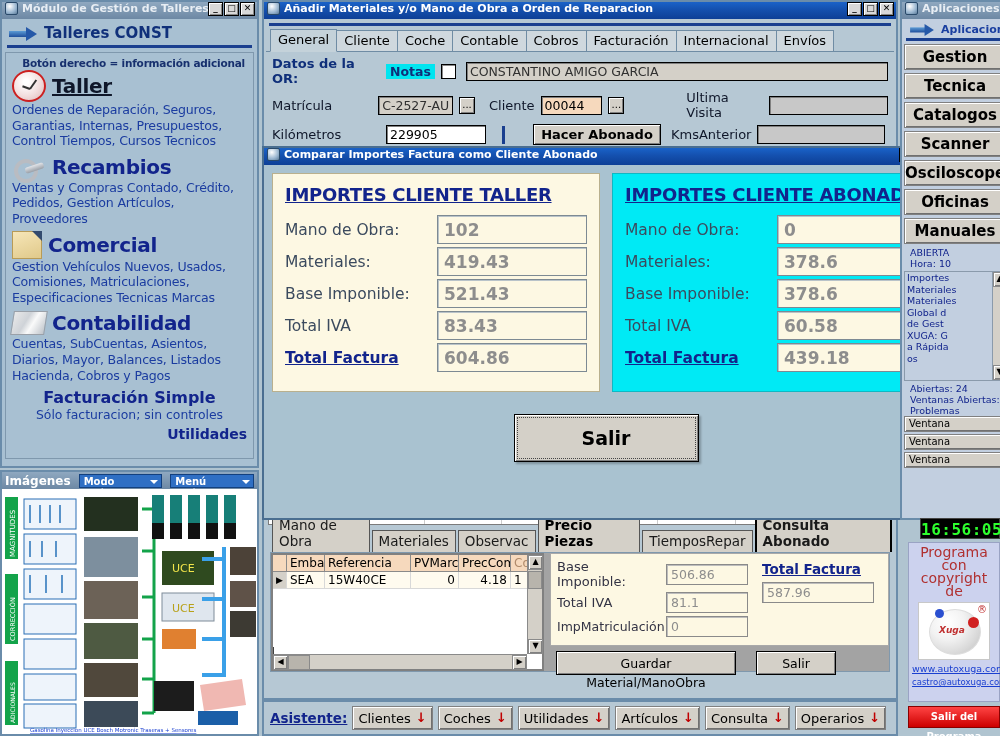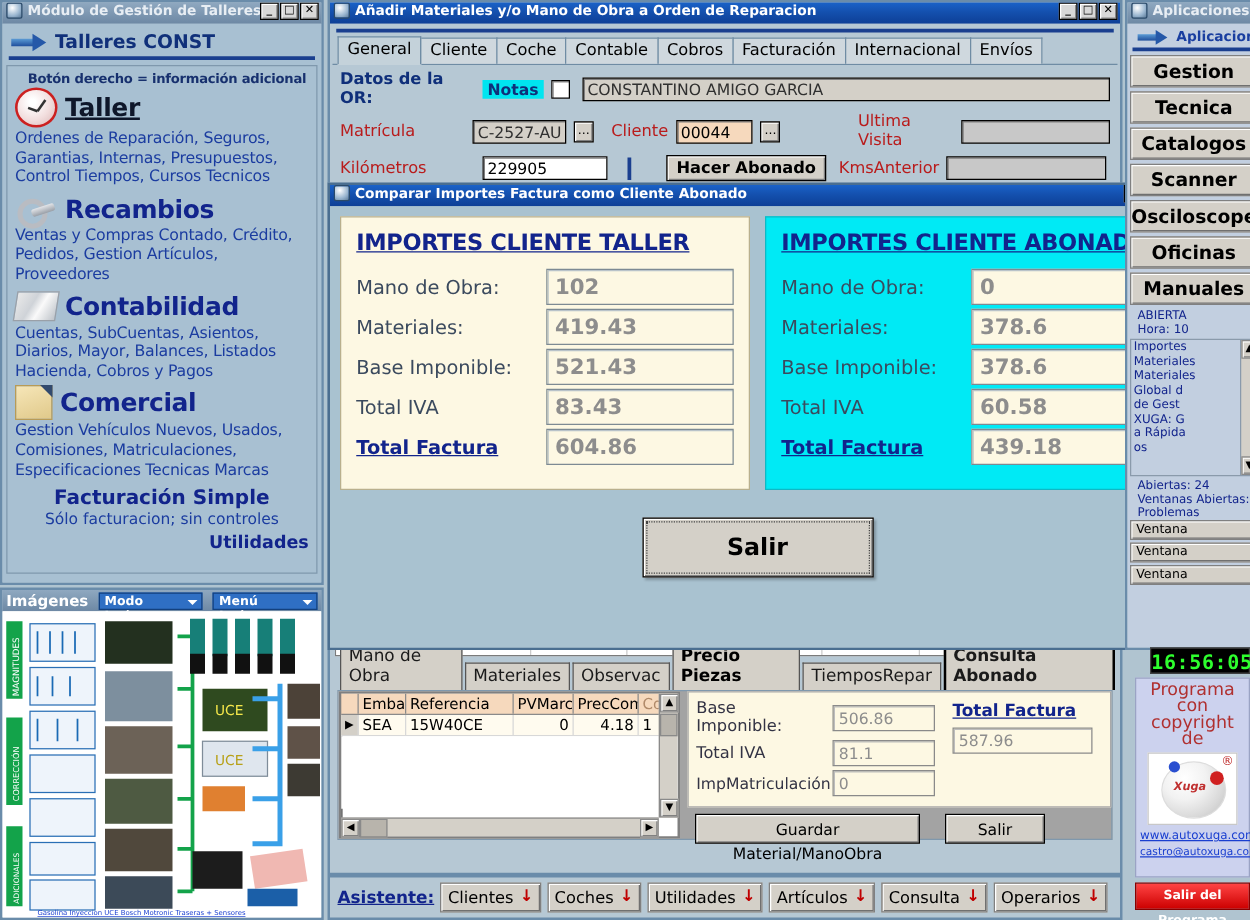--- a/index.html
+++ b/index.html
@@ -123,21 +123,21 @@
   .tab{
     background:#cfd8de;border:1px solid #6f8ca4;border-bottom:none;
     padding:2px 7px 3px 7px;font-size:13px;color:#000;margin-right:-1px;
     font-family:"DejaVu Sans","Liberation Sans",sans-serif;
   }
   .tab.active{background:#c4d2da;border-bottom:1px solid #c4d2da;position:relative;top:1px;padding-bottom:4px;}
   .form-area{padding:4px 6px 0 6px;}
   .frow{display:flex;align-items:center;gap:6px;margin-bottom:4px;}
   .lbl{color:#0f2f7a;font-size:13px;}
   .lbl.b{font-weight:bold;}
-  .lbl.grey{color:#b91c1c;}
+  .lbl.grey{color:#0f172a;}
   .notas{background:#00e5f0;color:#0f2f7a;font-size:12.5px;padding:0 4px;font-weight:bold;}
   .chk{width:15px;height:15px;background:#fff;border:1px solid #000;box-shadow:inset 1px 1px 0 #8a8a8a;}
   .tfield{
     background:#d4d0c8;border:1px solid #000;box-shadow:inset 1px 1px 0 #808080;
     font-size:12.5px;color:#303030;padding:1px 3px;height:19px;line-height:16px;overflow:hidden;white-space:nowrap;
   }
   .tfield.white{background:#fff;color:#000;}
   .tfield.peach{background:#f6d9bd;color:#000;}
   .tfield.grey{background:#c8c8c8;}
   .dotbtn{
@@ -295,34 +295,34 @@
         </div>
 
         <div class="sec" style="margin-top:5px;">
           <div class="sec-head">
             <span class="ico-wrench"></span>
             <span class="sec-title blue">Recambios</span>
           </div>
           <div class="sec-body">Ventas y Compras Contado, Crédito, Pedidos,  Gestion Artículos, Proveedores</div>
         </div>
 
+        <div class="sec" style="margin-top:4px;">
+          <div class="sec-head">
+            <span class="ico-doc"></span>
+            <span class="sec-title blue">Comercial</span>
+          </div>
+          <div class="sec-body">Gestion Vehículos Nuevos, Usados, Comisiones, Matriculaciones, Especificaciones Tecnicas Marcas</div>
+        </div>
+
         <div class="sec" style="margin-top:5px;">
           <div class="sec-head">
             <span class="ico-money"></span>
             <span class="sec-title blue">Contabilidad</span>
           </div>
           <div class="sec-body">Cuentas, SubCuentas, Asientos, Diarios, Mayor, Balances, Listados Hacienda, Cobros y Pagos</div>
-        </div>
-
-        <div class="sec" style="margin-top:4px;">
-          <div class="sec-head">
-            <span class="ico-doc"></span>
-            <span class="sec-title blue">Comercial</span>
-          </div>
-          <div class="sec-body">Gestion Vehículos Nuevos, Usados, Comisiones, Matriculaciones, Especificaciones Tecnicas Marcas</div>
         </div>
 
         <div class="ctr" style="margin-top:5px;">
           <div class="fs-title">Facturación Simple</div>
           <div class="fs-sub">Sólo facturacion; sin controles</div>
         </div>
         <div class="util">Utilidades</div>
       </div>
     </div>
   </div>

